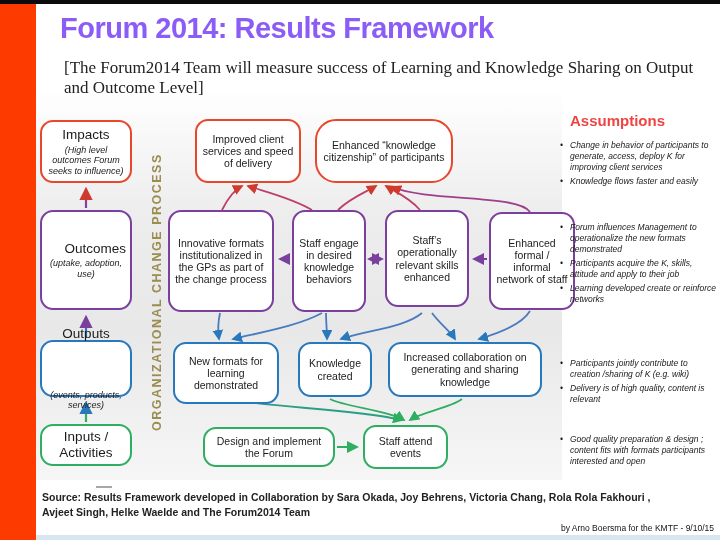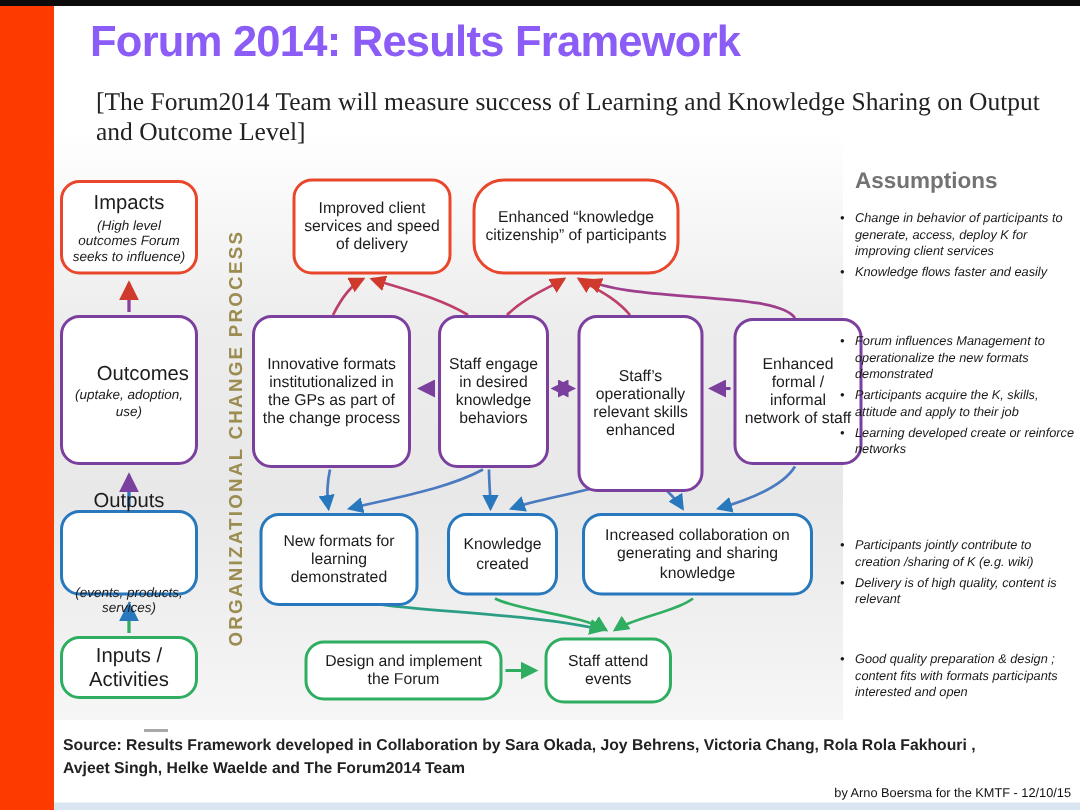--- a/index.html
+++ b/index.html
@@ -19,21 +19,21 @@
   .bx.orange{border:2.5px solid #e8472b;}
   .bx.purple{border:2.5px solid #7b3f9d;}
   .bx.blue{border:2.5px solid #2878bd;}
   .bx.green{border:2.5px solid #2fae62;}
   .lvl .t{font-size:13.5px;display:block;}
   .lvl .s{font-size:9px;font-style:italic;display:block;margin-top:2px;}
   .vlabel-wrap{position:absolute;left:157px;top:297px;width:0;height:0;z-index:2;}
   .vlabel-inner{position:absolute;left:-135px;top:-8px;width:270px;text-align:center;
     transform:rotate(-90deg);font-size:12.5px;font-weight:bold;letter-spacing:1.5px;color:#9b8c50;white-space:nowrap;}
   .assumptions{position:absolute;left:556px;top:112px;width:162px;height:370px;z-index:2;}
-  .assumptions h2{position:absolute;left:14px;top:0;margin:0;font-size:15px;color:#737373;}
+  .assumptions h2{position:absolute;left:14px;top:0;margin:0;font-size:15px;color:#ef4444;}
   .agroup{position:absolute;left:4px;width:156px;margin:0;padding:0;list-style:none;}
   .agroup li{position:relative;padding-left:10px;margin-bottom:3px;font-size:8.5px;font-style:italic;
     color:#1a1a1a;line-height:1.3;}
   .agroup li::before{content:"\2022";position:absolute;left:0;top:0;}
   .g1{top:28px;} .g2{top:110px;} .g3{top:246px;} .g4{top:322px;}
   .source{position:absolute;left:42px;top:490px;width:632px;font-size:10.5px;font-weight:bold;
     color:#222;line-height:1.4;z-index:3;}
   .credit{position:absolute;right:6px;bottom:7px;font-size:8.5px;color:#111;z-index:6;}
 </style>
 </head>
@@ -114,21 +114,21 @@
 
   <div class="vlabel-wrap">
     <div class="vlabel-inner">ORGANIZATIONAL CHANGE PROCESS</div>
   </div>
 
   <div class="bx orange" style="left:195px;top:119px;width:106px;height:64px;">Improved client services and speed of delivery</div>
   <div class="bx orange" style="left:315px;top:119px;width:138px;height:64px;border-radius:21px;">Enhanced “knowledge citizenship” of participants</div>
 
   <div class="bx purple" style="left:168px;top:210px;width:106px;height:102px;">Innovative formats institutionalized in the GPs as part of the change process</div>
   <div class="bx purple" style="left:292px;top:210px;width:74px;height:102px;">Staff engage in desired knowledge behaviors</div>
-  <div class="bx purple" style="left:385px;top:210px;width:84px;height:118px;">Staff’s operationally relevant skills enhanced</div>
+  <div class="bx purple" style="left:385px;top:210px;width:84px;height:97px;">Staff’s operationally relevant skills enhanced</div>
   <div class="bx purple" style="left:489px;top:212px;width:86px;height:98px;">Enhanced formal / informal network of staff</div>
 
   <div class="bx blue" style="left:173px;top:342px;width:106px;height:62px;">New formats for learning demonstrated</div>
   <div class="bx blue" style="left:298px;top:342px;width:74px;height:55px;">Knowledge created</div>
   <div class="bx blue" style="left:388px;top:342px;width:154px;height:55px;">Increased collaboration on generating and sharing knowledge</div>
 
   <div class="bx green" style="left:203px;top:427px;width:132px;height:40px;">Design and implement the Forum</div>
   <div class="bx green" style="left:363px;top:425px;width:85px;height:44px;">Staff attend events</div>
 
   <div class="assumptions">
@@ -145,14 +145,14 @@
     <ul class="agroup g3">
       <li>Participants jointly contribute to creation /sharing of K (e.g. wiki)</li>
       <li>Delivery is of high quality, content is relevant</li>
     </ul>
     <ul class="agroup g4">
       <li>Good quality preparation &amp; design ; content fits with formats participants interested and open</li>
     </ul>
   </div>
 
   <div class="source">Source:  Results Framework developed in Collaboration by Sara Okada, Joy Behrens, Victoria Chang, Rola Rola Fakhouri , Avjeet Singh, Helke Waelde and The Forum2014 Team</div>
-  <div class="credit">by Arno Boersma for the KMTF - 12/10/15</div>
+  <div class="credit">by Arno Boersma for the KMTF - 9/10/15</div>
 </div>
 
 </body></html>

